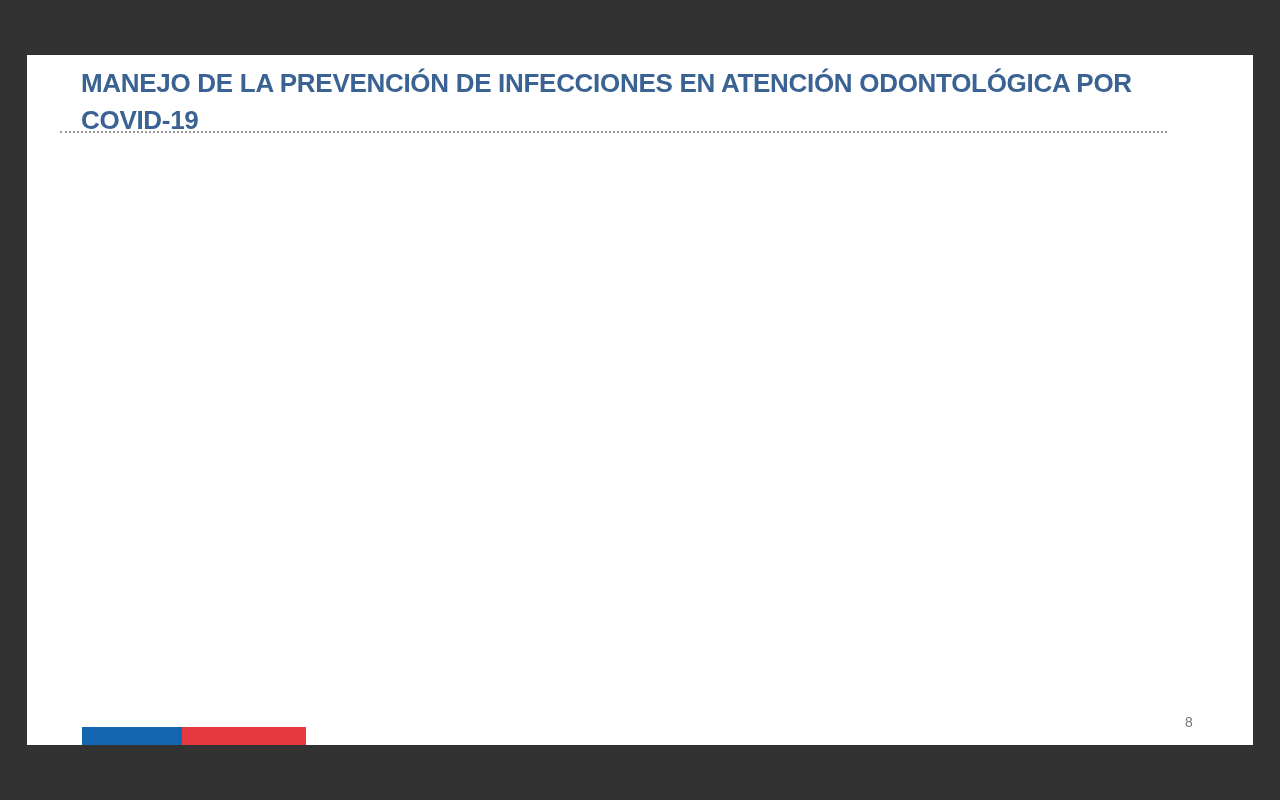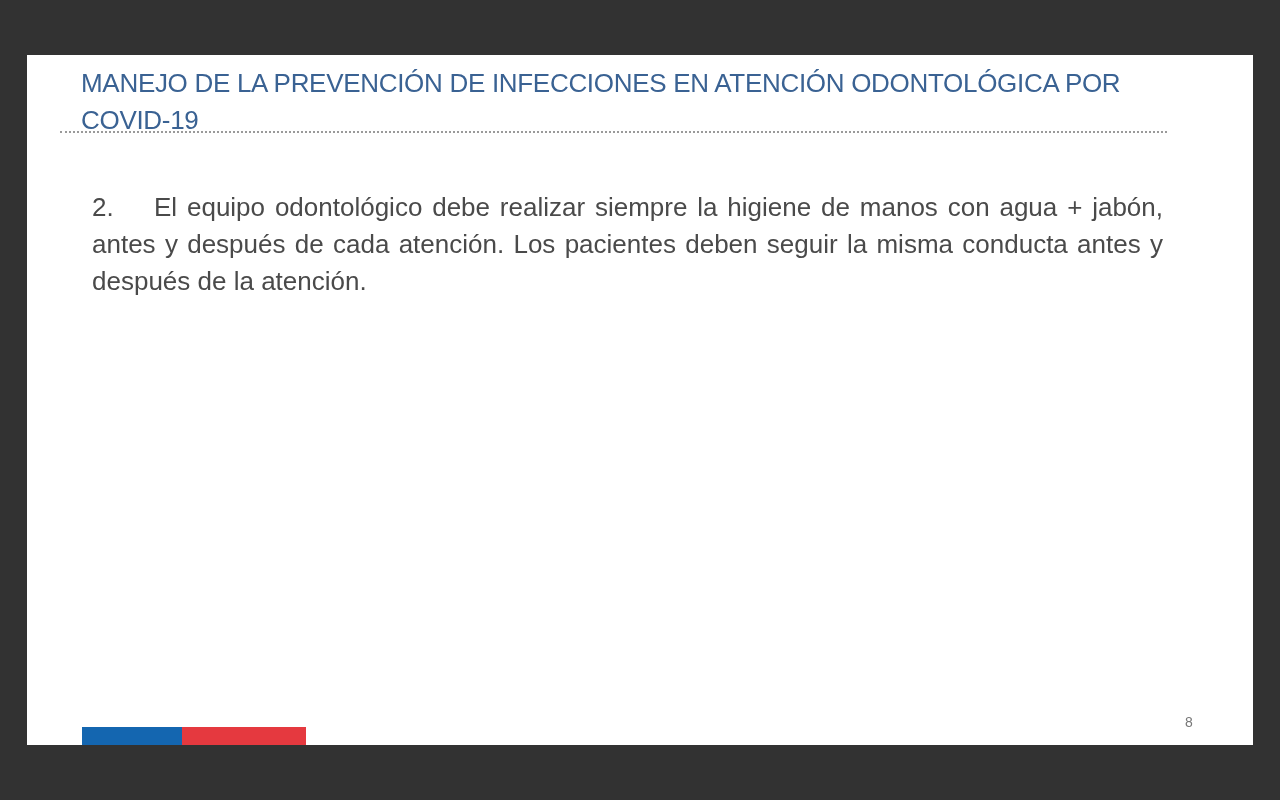--- a/index.html
+++ b/index.html
@@ -1,33 +1,32 @@
 <!DOCTYPE html>
 <html><head>
 <meta charset="utf-8">
 <style>
   html, body { margin:0; padding:0; }
   body { width:1280px; height:800px; background:#323232; position:relative; overflow:hidden; font-family:"Liberation Sans", sans-serif; }
   .slide { position:absolute; left:27px; top:55px; width:1226px; height:690px; background:#ffffff; overflow:hidden; }
-  .title { position:absolute; left:54px; top:10px; width:1110px; margin:0; color:#3a6293; font-family:"Liberation Sans", sans-serif; font-weight:normal; font-size:26px; line-height:37px; letter-spacing:-0.3px; }
+  .title { position:absolute; left:54px; top:10px; width:1110px; margin:0; color:#3a6293; font-family:"Liberation Sans", sans-serif; font-weight:bold; font-size:26px; line-height:37px; letter-spacing:-0.3px; }
   .rule { position:absolute; left:33px; top:76px; width:1107px; height:0; border-top:2px dotted #9a9a9a; }
   .body { position:absolute; left:65px; width:1071px; color:#4a4a4a; font-size:26px; line-height:37px; text-align:justify; margin:0; }
   .p1 { top:134px; }
   .p2 { top:315px; }
   .num { display:inline-block; width:62px; }
   .flag-blue { position:absolute; left:55px; top:672px; width:100px; height:18px; background:#1466b0; }
   .flag-red  { position:absolute; left:155px; top:672px; width:124px; height:18px; background:#e5393f; }
   .pagenum { position:absolute; left:1158px; top:659px; font-size:14px; color:#777; }
 </style>
 </head>
 <body>
 
 <div class="slide">
   <h1 class="title">MANEJO DE LA PREVENCIÓN DE INFECCIONES EN ATENCIÓN ODONTOLÓGICA POR COVID-19</h1>
   <div class="rule"></div>
 
-  <p class="body p1"><span class="num">2.</span><span>El equipo odontológico debe realizar siempre la higiene de manos con agua + jabón, antes y después de cada atención. Los pacientes deben seguir la misma conducta antes y después de la atención.</span></p>
 
 
   <div class="flag-blue"></div>
   <div class="flag-red"></div>
   <div class="pagenum">8</div>
 </div>
 
 </body></html>

